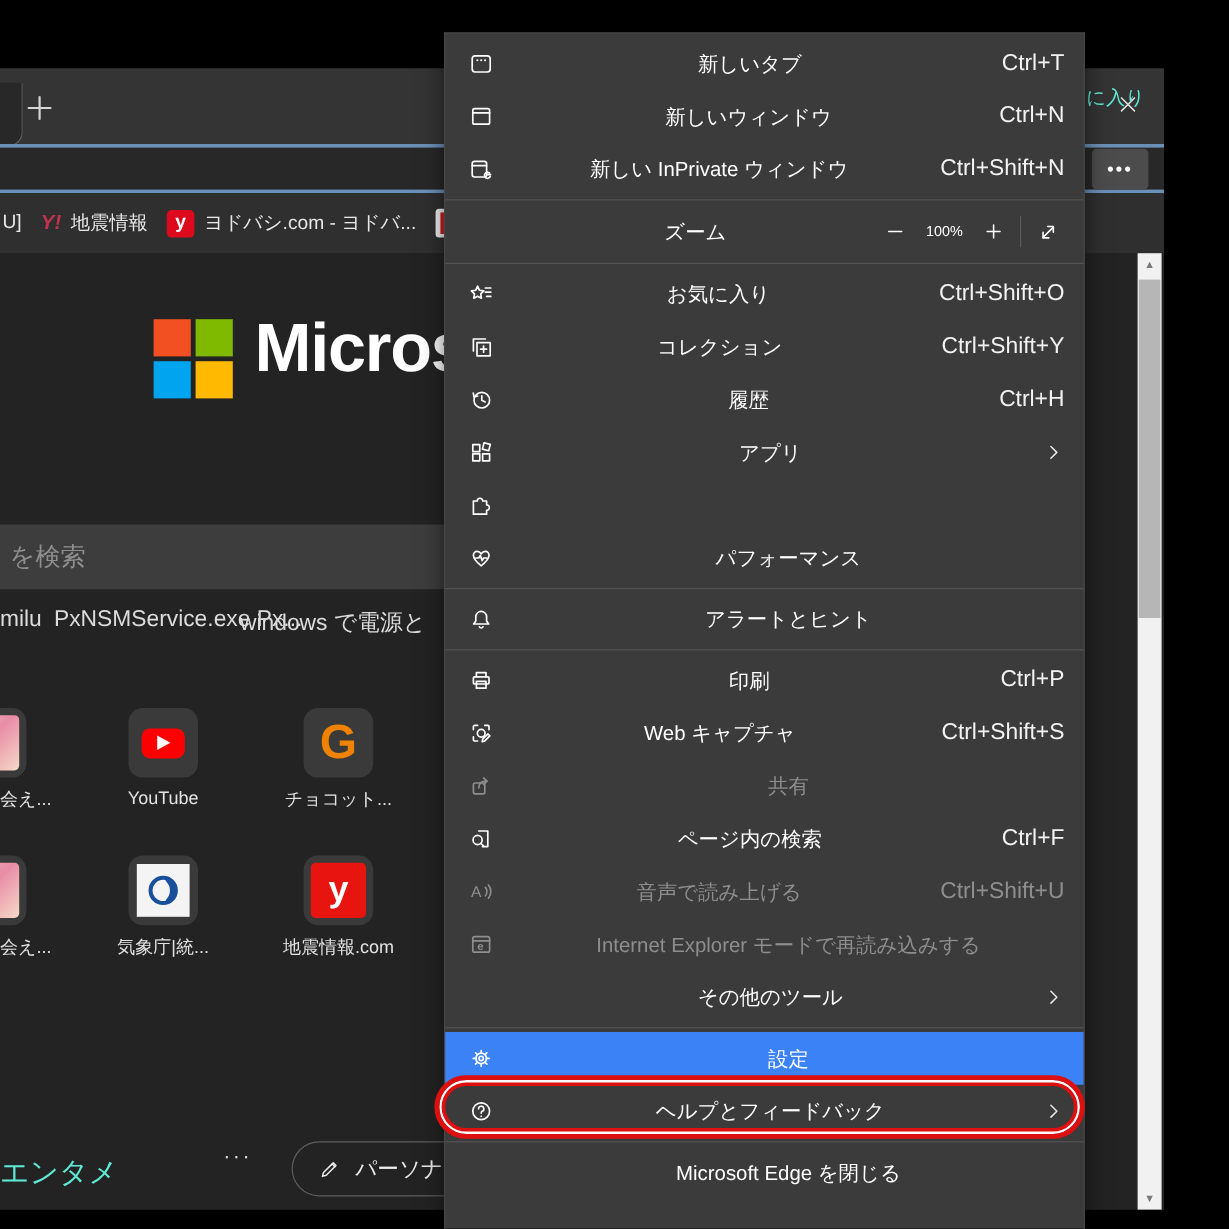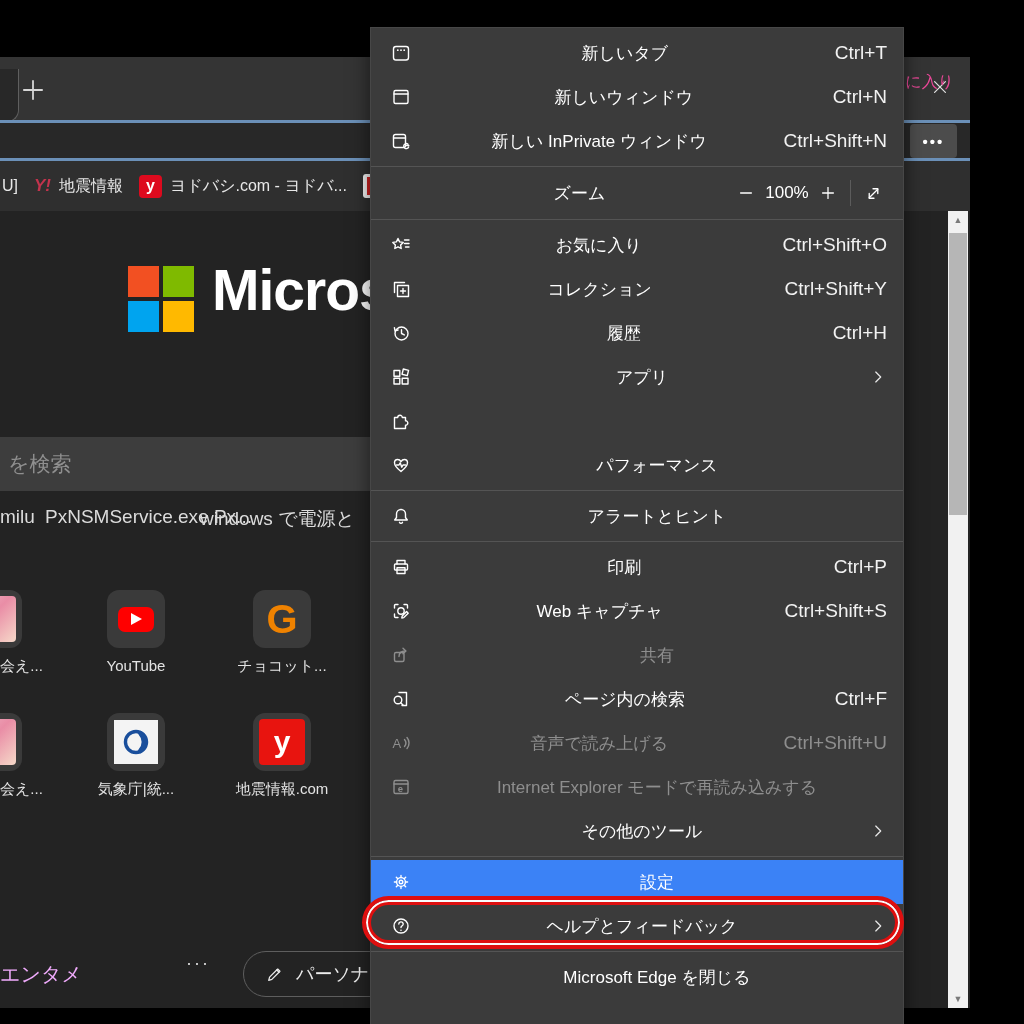--- a/index.html
+++ b/index.html
@@ -21,21 +21,21 @@
     font-size:15px;letter-spacing:2px;font-weight:bold;}
   #bookmarksbar{position:absolute;left:0;top:104px;width:100%;height:50px;background:#2f2f2f;
     display:flex;align-items:center;gap:16px;padding-left:2px;box-sizing:border-box;
     color:#e8e8e8;font-size:16px;white-space:nowrap;overflow:hidden;}
   .bm-item{display:flex;align-items:center;gap:8px;flex:0 0 auto;}
   .fav-yahoo{color:#c2334d;font-weight:bold;font-style:italic;font-size:17px;}
   .fav-yodo{width:23px;height:23px;border-radius:4px;background:#dd0a1e;color:#fff;font-weight:bold;
     font-size:16px;display:flex;align-items:center;justify-content:center;}
   .fav-partial{width:20px;height:24px;border-radius:3px;background:#f2f2f2;position:relative;overflow:hidden;}
   .fav-partial::after{content:"";position:absolute;left:4px;top:3px;width:8px;height:18px;background:#c22;}
-  #bm-overflow{position:absolute;right:16px;top:0;height:50px;display:flex;align-items:center;color:#ec4899;}
+  #bm-overflow{position:absolute;right:16px;top:0;height:50px;display:flex;align-items:center;color:#5eead4;}
 
   
   #content{position:absolute;left:0;top:154px;width:100%;height:797px;background:#232323;overflow:hidden;}
   #ms-logo{position:absolute;left:128px;top:55px;width:66px;height:66px;display:grid;
     grid-template-columns:31px 31px;grid-template-rows:31px 31px;gap:4px;}
   #ms-logo div{width:31px;height:31px;}
   #logo-text{position:absolute;left:212px;top:46px;font-size:57px;font-weight:600;color:#fff;
     letter-spacing:-1px;white-space:nowrap;}
   #searchbox{position:absolute;left:-30px;top:226px;width:460px;height:54px;background:#3d3d3d;
     border-radius:27px;display:flex;align-items:center;}
@@ -47,21 +47,21 @@
   .tile-label.left{text-align:left;width:80px;}
   .yt-play{width:36px;height:25px;border-radius:7px;background:#f00;display:flex;align-items:center;justify-content:center;}
   .yt-play::after{content:"";border-left:11px solid #fff;border-top:6.5px solid transparent;border-bottom:6.5px solid transparent;}
   .g-glyph{color:#ef8200;font-size:40px;font-weight:bold;font-family:"Liberation Sans",sans-serif;}
   .jma-box{width:44px;height:44px;background:#f4f4f4;display:flex;align-items:center;justify-content:center;}
   .yodo-box{width:46px;height:46px;background:#e8140f;border-radius:4px;display:flex;align-items:center;
     justify-content:center;color:#fff;font-weight:bold;font-size:30px;}
   .pink-thumb{width:46px;height:46px;border-radius:4px;
     background:linear-gradient(135deg,#f0b9c8 0%,#e98da6 45%,#f6d9c9 100%);position:relative;}
   .pink-thumb::after{content:"";position:absolute;left:8px;top:10px;width:14px;height:20px;background:#fff;opacity:.85;}
-  #feed-label{position:absolute;left:0;top:750px;color:#f0abfc;font-size:20px;}
+  #feed-label{position:absolute;left:0;top:750px;color:#5eead4;font-size:24px;}
   #feed-more{position:absolute;left:186px;top:742px;color:#ddd;font-size:18px;letter-spacing:2px;}
   #personalize-pill{position:absolute;left:243px;top:740px;width:210px;height:46px;border:1.5px solid #5e5e5e;
     border-radius:24px;display:flex;align-items:center;gap:12px;padding-left:22px;box-sizing:border-box;
     color:#ececec;font-size:18px;white-space:nowrap;}
 
   
   #scrollbar{position:absolute;left:948px;top:154px;width:20px;height:797px;background:#f1f1f1;}
   .sb-arrow{position:absolute;left:0;width:20px;height:18px;display:flex;align-items:center;
     justify-content:center;color:#7a7a7a;font-size:9px;}
   #sb-thumb{position:absolute;left:1px;top:22px;width:18px;height:282px;background:#b6b6b6;}
@@ -74,21 +74,21 @@
   .menu-row.zoomrow{height:46px;}
   .menu-row.highlighted{background:#3b82f6;}
   .menu-row.disabled{color:#8e8e8e;}
   .mi-icon{width:20px;height:20px;margin-right:16px;flex:0 0 20px;display:flex;align-items:center;justify-content:center;}
   .mi-label{flex:1;font-size:17px;white-space:nowrap;overflow:hidden;text-align:center;}
   .mi-shortcut{font-size:19px;margin-left:12px;color:#f2f2f2;white-space:nowrap;}
   .menu-row.disabled .mi-shortcut{color:#8e8e8e;}
   .mi-chevron{width:18px;height:18px;margin-left:12px;color:#e8e8e8;}
   .menu-sep{height:1px;background:#545454;margin:3px 0;}
   .zoom-btn{width:28px;height:28px;display:flex;align-items:center;justify-content:center;color:#fff;}
-  .zoom-value{width:54px;text-align:center;font-size:17px;}
+  .zoom-value{width:54px;text-align:center;font-size:12px;}
   .zoom-divider{width:1px;height:26px;background:#5c5c5c;margin:0 8px;}
   svg{stroke:currentColor;fill:none;stroke-width:1.4;stroke-linecap:round;stroke-linejoin:round;}
 
   
   #settings-annotation{position:absolute;left:362px;top:896px;width:542px;height:53px;z-index:20;
     border:4px solid #de0f0f;border-radius:28px;box-sizing:border-box;pointer-events:none;
     box-shadow:inset 0 0 0 2px #fafafa,inset 0 0 0 5px #de0f0f;}
 </style>
 </head>
 <body>

